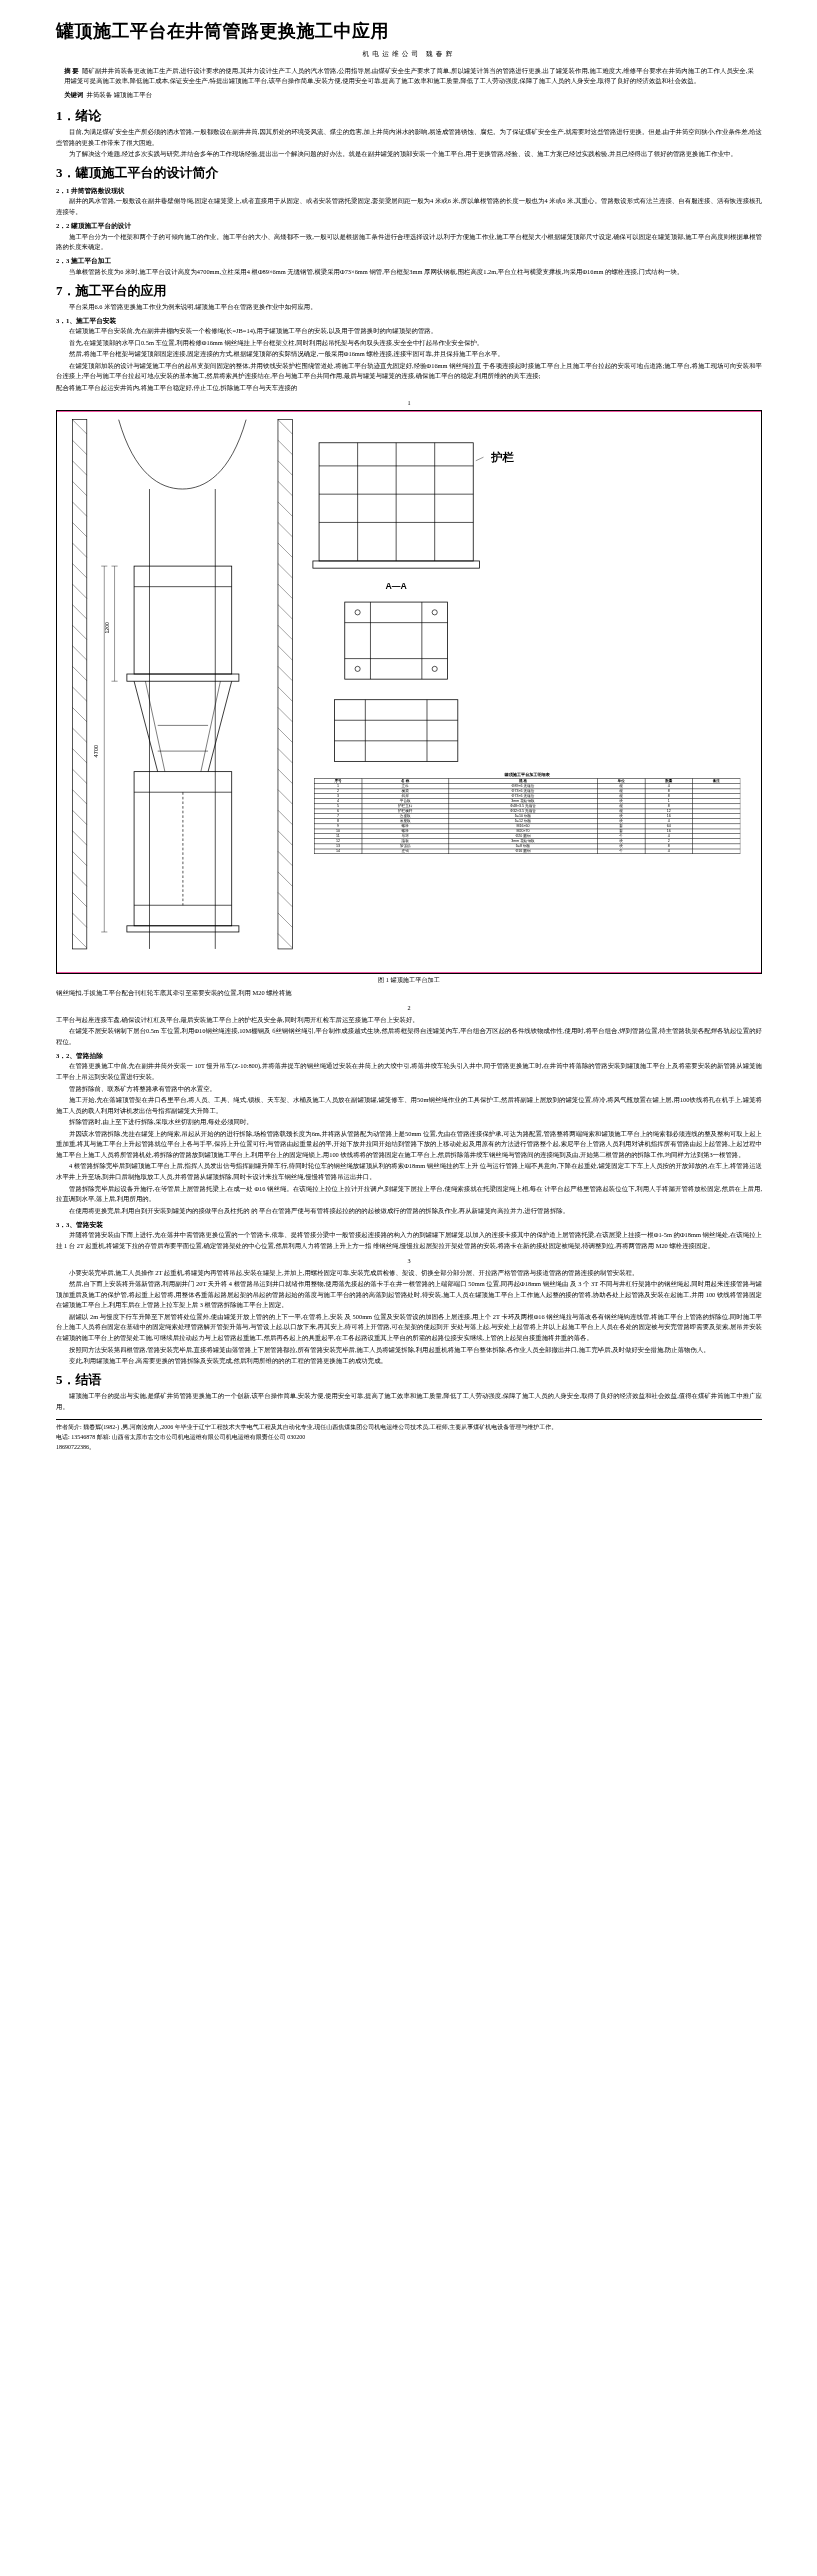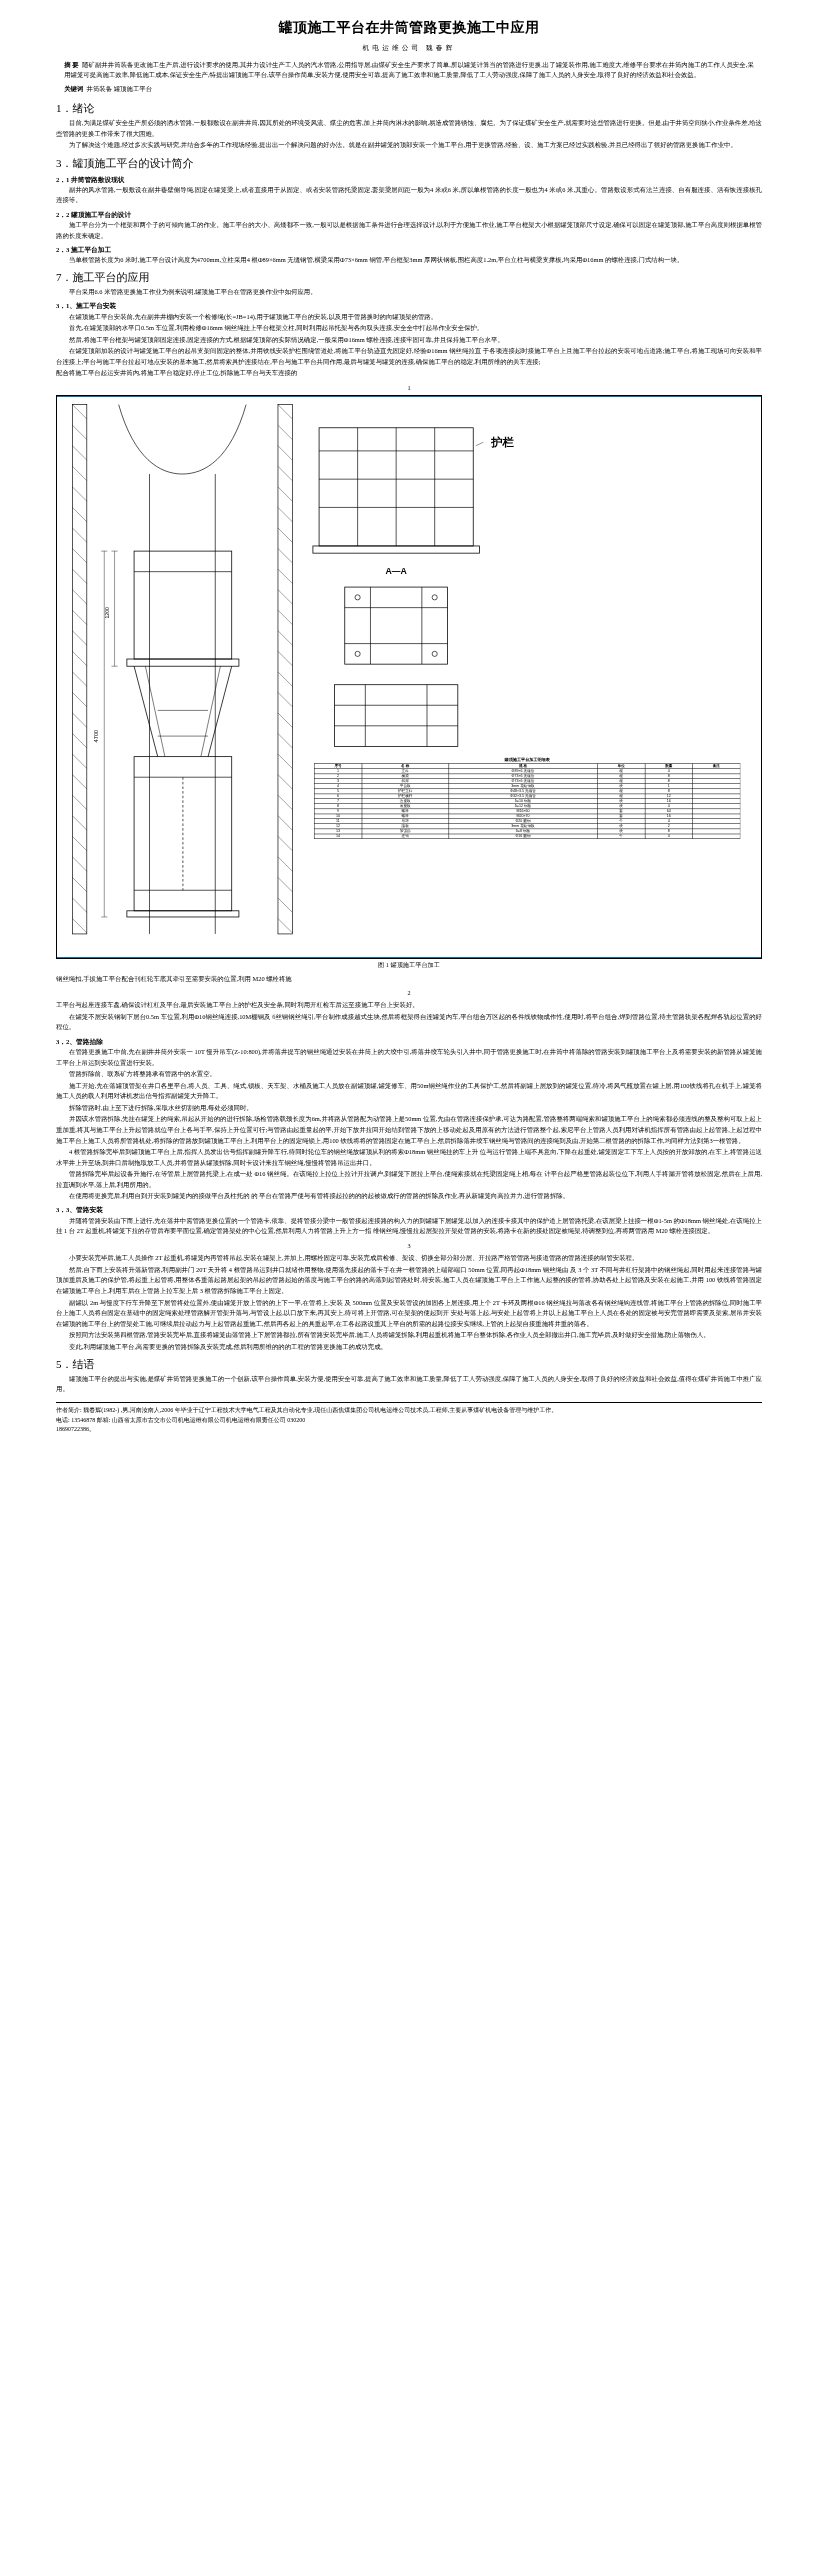--- a/index.html
+++ b/index.html
@@ -10,22 +10,22 @@
     font-family: "Liberation Serif", serif;
     color: #000000;
   }
   .page {
     width: 818px;
     min-height: 3697px;
     padding: 13.4px 56px 10.3px 56px;
     position: relative;
   }
   .title {
-    text-align: center;
-    font-size: 14px;
+    text-align: left;
+    font-size: 18px;
     font-weight: bold;
     letter-spacing: 0.5px;
     margin: 5.2px 0 7.2px 0;
     font-family: "Liberation Serif", serif;
   }
   .byline {
     text-align: center;
     font-size: 6.7px;
     margin-bottom: 7.2px;
     letter-spacing: 3.1px;
@@ -34,22 +34,22 @@
     font-size: 6.4px;
     line-height: 1.62;
     text-align: justify;
     margin: 0 0 3.1px 0;
     text-indent: 0;
   }
   .abstract .lbl, .keywords .lbl { font-weight: bold; }
   .abstract { padding: 0 8.2px; }
   .keywords { padding: 0 8.2px; margin-bottom: 7.2px; }
   h2.sec {
-    font-size: 11px;
-    font-weight: normal;
+    font-size: 13px;
+    font-weight: bold;
     margin: 4.6px 0 1.5px 0;
     line-height: 1.4;
   }
   h3.sub {
     font-size: 6.7px;
     font-weight: bold;
     margin: 3.6px 0 1px 0;
     line-height: 1.4;
   }
   p.body {
@@ -70,21 +70,21 @@
     text-align: center;
   }
   .figcap {
     text-align: center;
     font-size: 6.2px;
     margin-top: 2.1px;
   }
   .figure-box {
     border: 0.5px solid #000;
     width: 100%;
-    background: #0369a1;
+    background: #ec4899;
     position: relative;
   }
   .fig-inner { display: block; }
   .footer {
     border-top: 0.5px solid #000;
     margin-top: 7.2px;
     padding-top: 3.1px;
     font-size: 6px;
     line-height: 1.6;
   }

